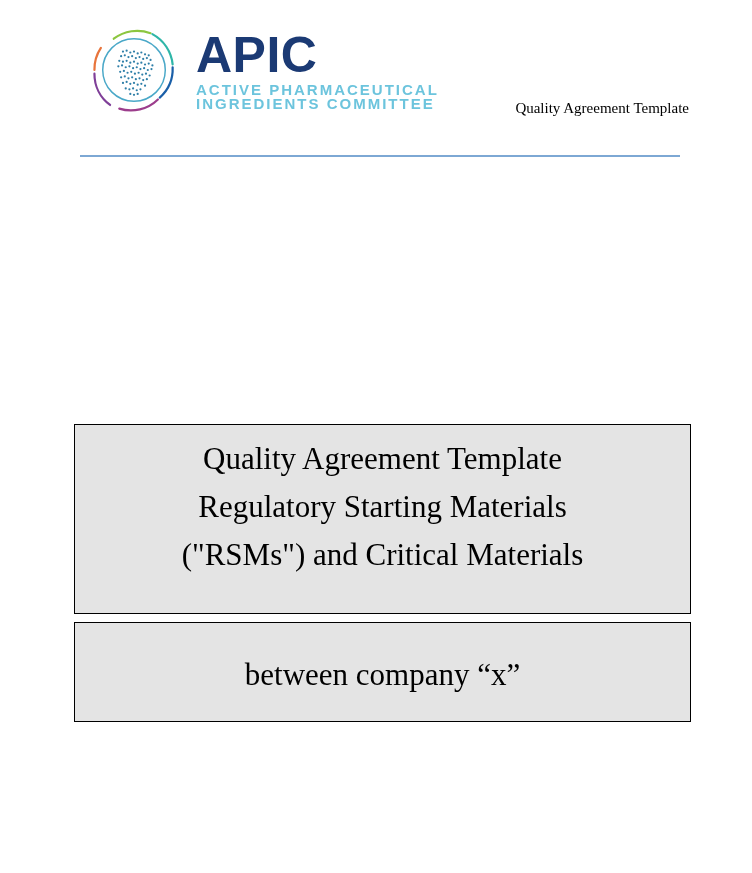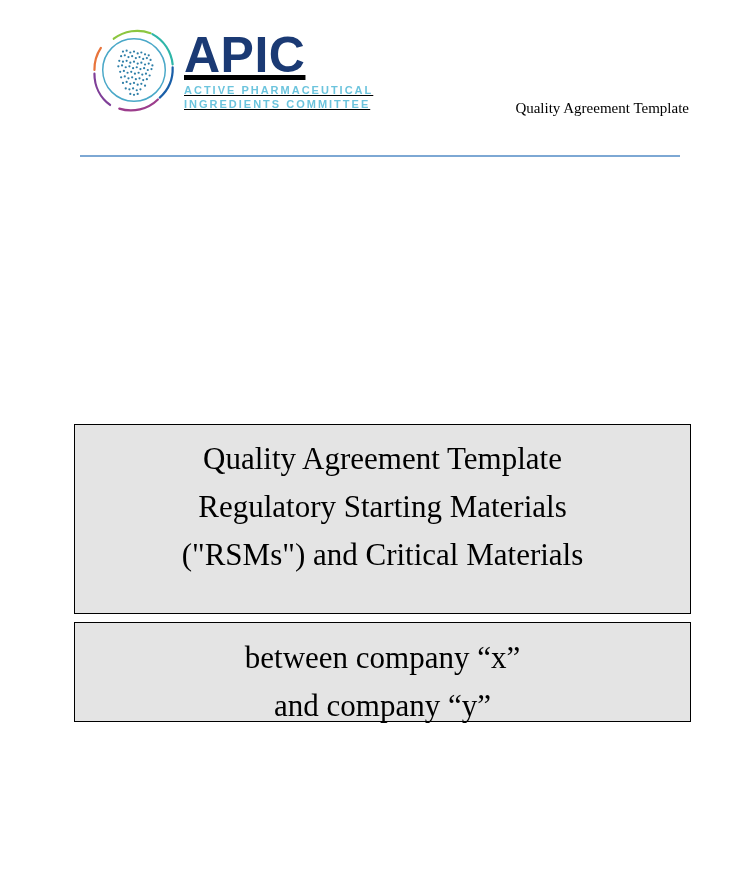--- a/index.html
+++ b/index.html
@@ -44,38 +44,37 @@
     width: 92px;
     height: 92px;
     flex: 0 0 auto;
     display: block;
   }
 
   .logo-text {
     display: flex;
     flex-direction: column;
     justify-content: flex-start;
-    margin-left: 4px;
+    margin-left: 16px;
     padding-top: 6px;
-    text-decoration: underline;
   }
 
   .logo-wordmark {
     font-family: "Liberation Sans", "DejaVu Sans", sans-serif;
     font-weight: bold;
     font-size: 50px;
     line-height: 50px;
     letter-spacing: 0.5px;
     color: #1b3a74;
   }
 
   .logo-tagline {
     font-family: "Liberation Sans", "DejaVu Sans", sans-serif;
     font-weight: bold;
-    font-size: 11px;
+    font-size: 15px;
     line-height: 14px;
     letter-spacing: 2.0px;
     color: #6cc4dd;
     margin-top: 3px;
   }
   .logo-tagline div { white-space: nowrap; }
 
   .header-doc-title {
     position: absolute;
     right: 63px;
@@ -109,21 +108,21 @@
 
   .box-primary {
     top: 424px;
     height: 190px;
     padding-top: 10px;
   }
 
   .box-secondary {
     top: 622px;
     height: 100px;
-    padding-top: 11px;
+    padding-top: 28px;
   }
 
   .title-line {
     font-family: "Liberation Serif", "DejaVu Serif", serif;
     font-size: 31px;
     line-height: 48px;
     color: #000000;
     white-space: nowrap;
   }
   .title-line.bold { font-weight: normal; }
@@ -238,16 +237,15 @@
   </div>
 
   <div class="title-box box-primary">
     <div class="title-line">Quality Agreement Template</div>
     <div class="title-line bold">Regulatory Starting Materials</div>
     <div class="title-line bold">("RSMs") and Critical Materials</div>
   </div>
 
   <div class="title-box box-secondary">
     <div class="title-line">between company “x”</div>
-    <div class="title-line">and company “y”</div>
   </div>
 
 </div>
 
 </body></html>

